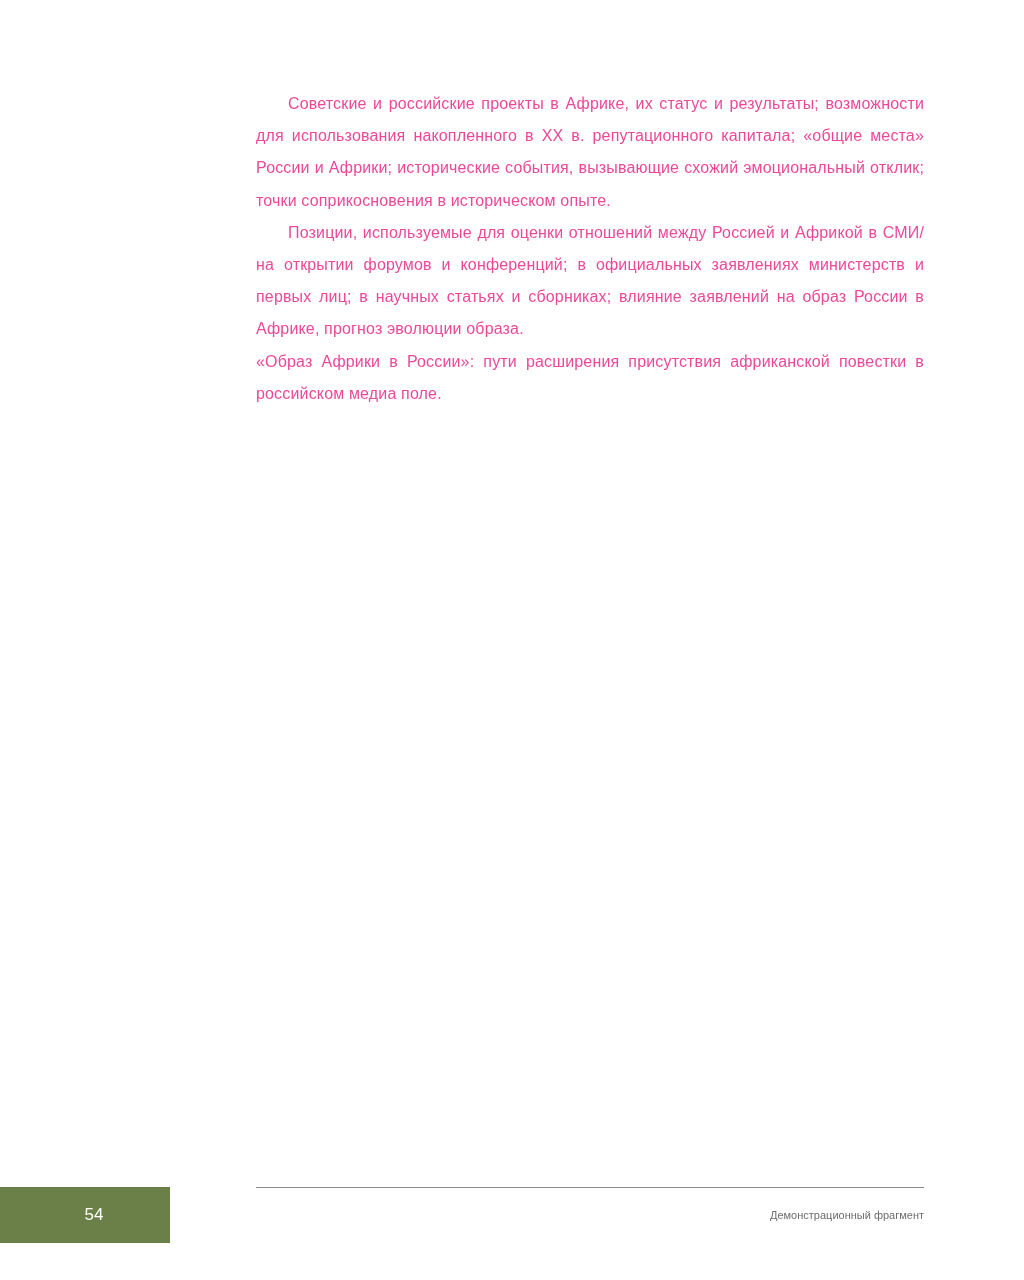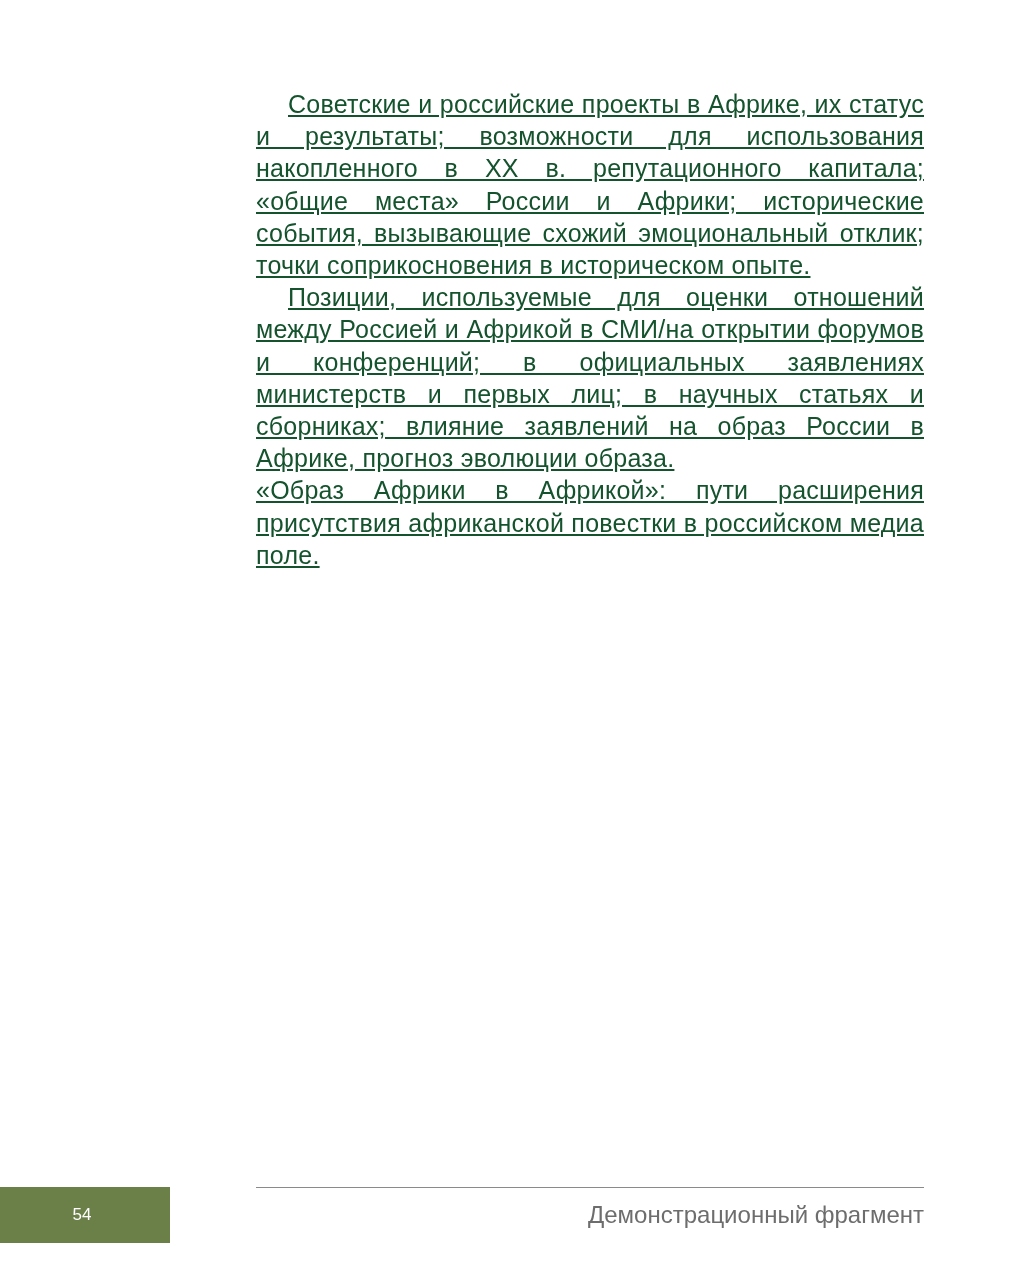--- a/index.html
+++ b/index.html
@@ -26,29 +26,28 @@
   }
 
   .content {
     position: absolute;
     left: 256px;
     top: 88px;
     width: 668px;
   }
 
   .para {
-    font-size: 25px;
+    font-size: 16px;
     line-height: 32.2px;
     text-align: justify;
     text-justify: inter-word;
     margin: 0;
-    color: #14532d;
+    color: #ec4899;
     letter-spacing: 0.01em;
     hyphens: manual;
-    text-decoration: underline;
   }
 
   .para.indent {
     text-indent: 32px;
   }
 
   .footer-rule {
     position: absolute;
     left: 256px;
     top: 1187px;
@@ -61,49 +60,49 @@
     position: absolute;
     left: 0;
     top: 1187px;
     width: 170px;
     height: 56px;
     background: #6b8049;
   }
 
   .page-number {
     position: absolute;
-    left: 4px;
+    left: 16px;
     top: 1187px;
     width: 156px;
     height: 56px;
     line-height: 56px;
     text-align: center;
     color: #ffffff;
     font-size: 17px;
   }
 
   .footer-text {
     position: absolute;
     right: 100px;
     top: 1187px;
     height: 56px;
     line-height: 56px;
     color: #6d6d6d;
-    font-size: 24px;
+    font-size: 11px;
   }
 </style>
 </head>
 <body>
 
 <div class="page">
 
   <div class="content">
     <p class="para indent">Советские и российские проекты в Африке, их статус и результаты; возможности для использования накопленного в XX в. репутационного капитала; «общие места» России и Африки; исторические события, вызывающие схожий эмоциональный отклик; точки соприкосновения в историческом опыте.</p>
     <p class="para indent">Позиции, используемые для оценки отношений между Россией и Африкой в СМИ/на открытии форумов и конференций; в официальных заявлениях министерств и первых лиц; в научных статьях и сборниках; влияние заявлений на образ России в Африке, прогноз эволюции образа.</p>
-    <p class="para">«Образ Африки в Африкой»: пути расширения присутствия африканской повестки в российском медиа поле.</p>
+    <p class="para">«Образ Африки в России»: пути расширения присутствия африканской повестки в российском медиа поле.</p>
   </div>
 
   <div class="footer-rule"></div>
   <div class="footer-block"></div>
   <div class="page-number">54</div>
   <div class="footer-text">Демонстрационный фрагмент</div>
 
 </div>
 
 </body></html>

